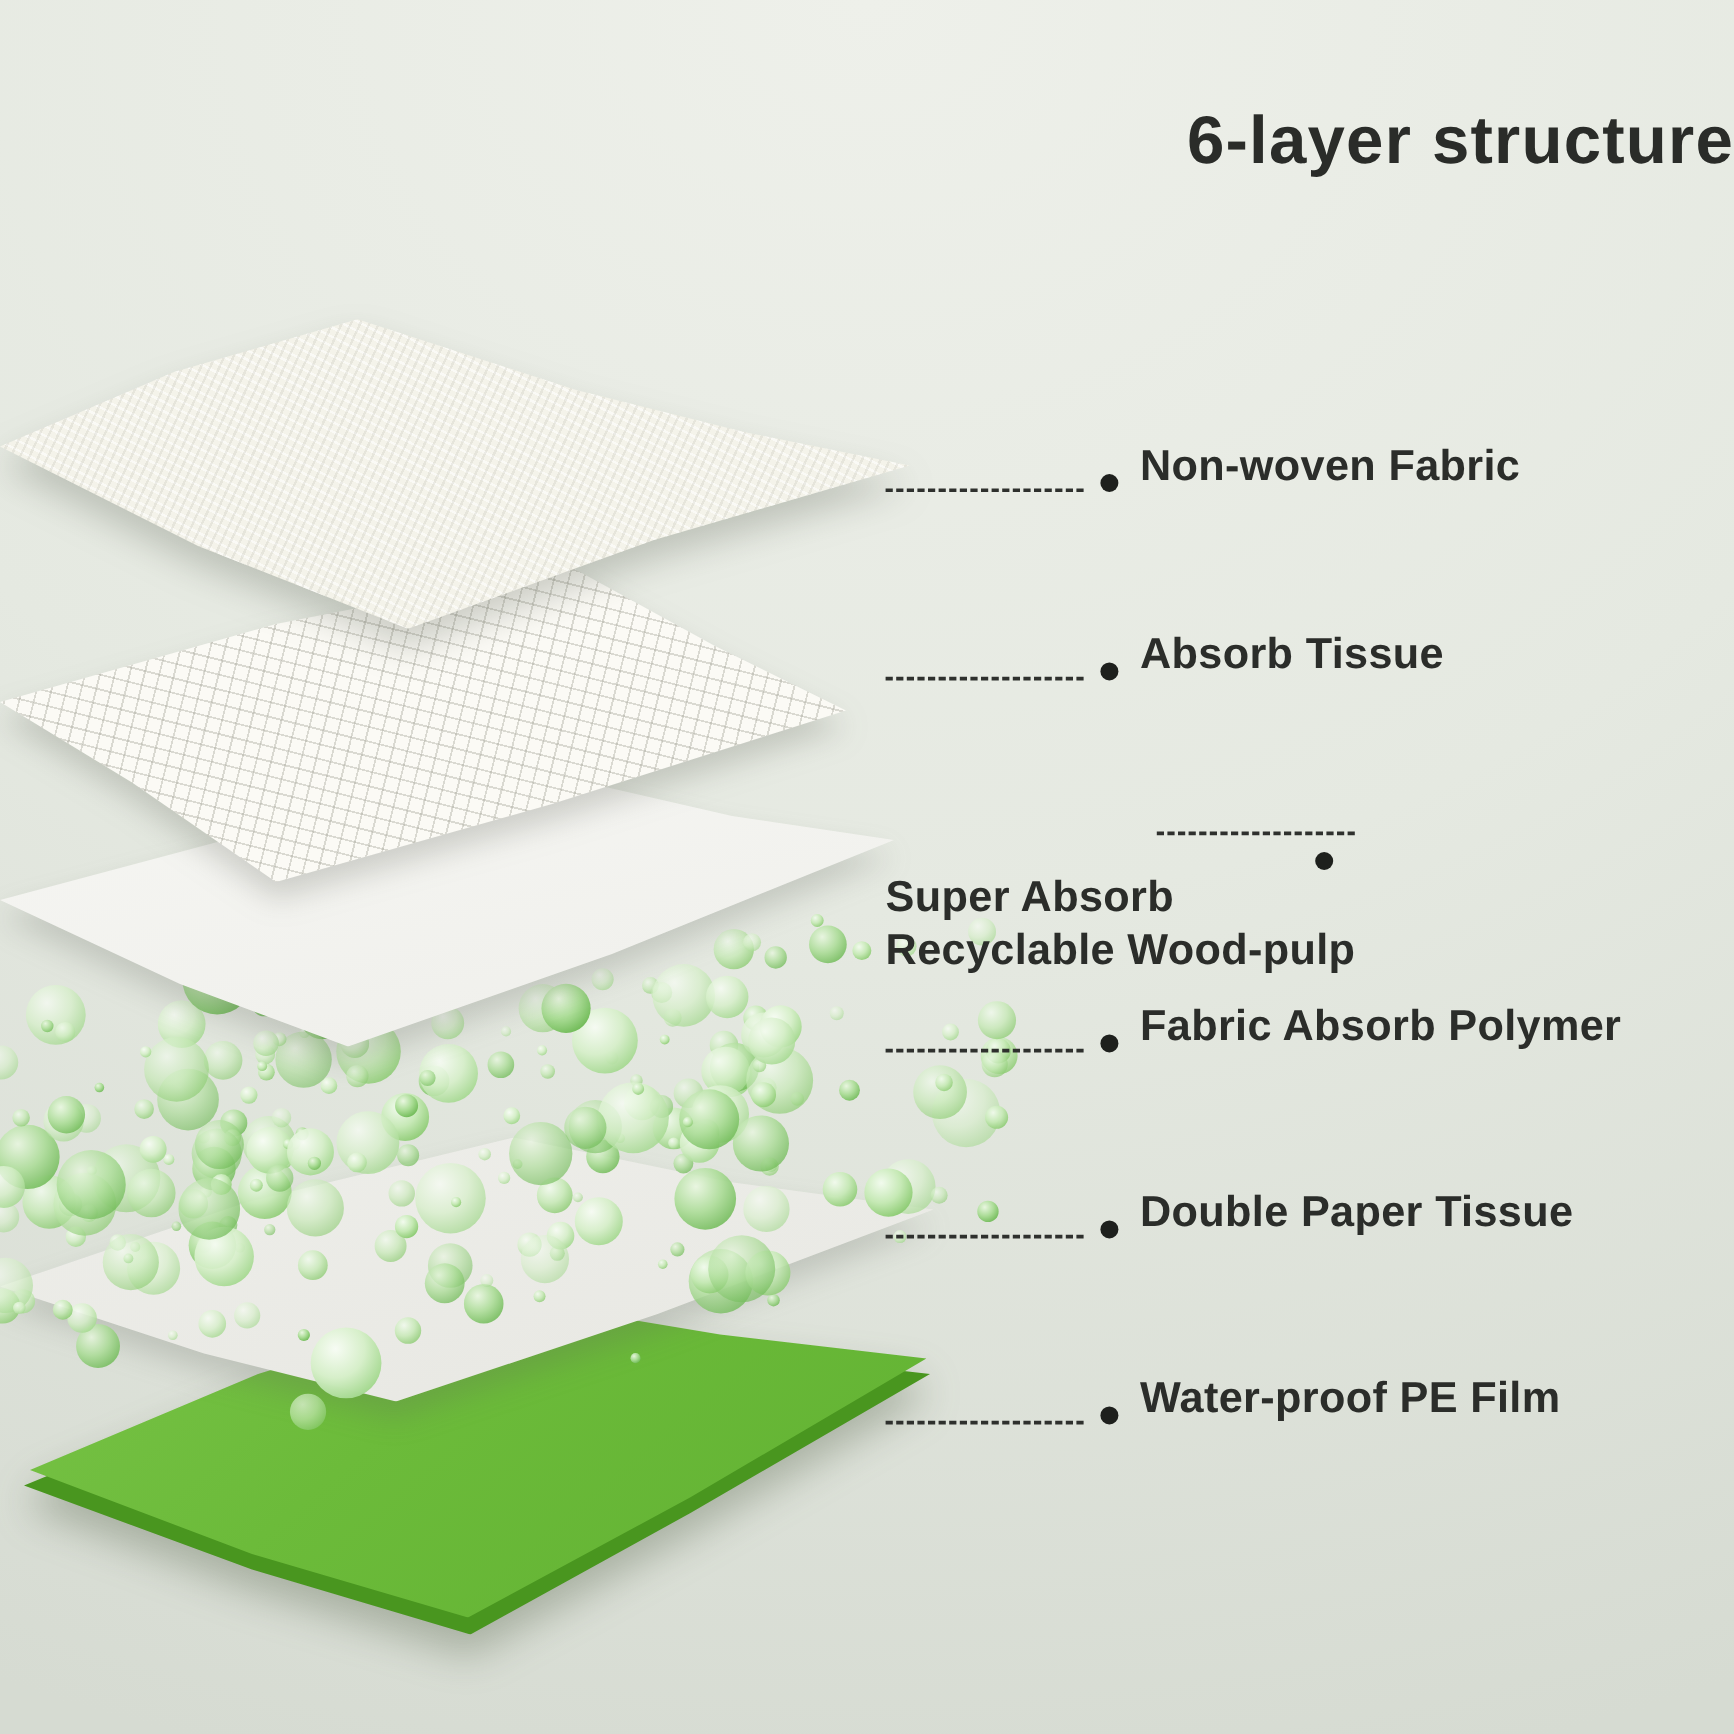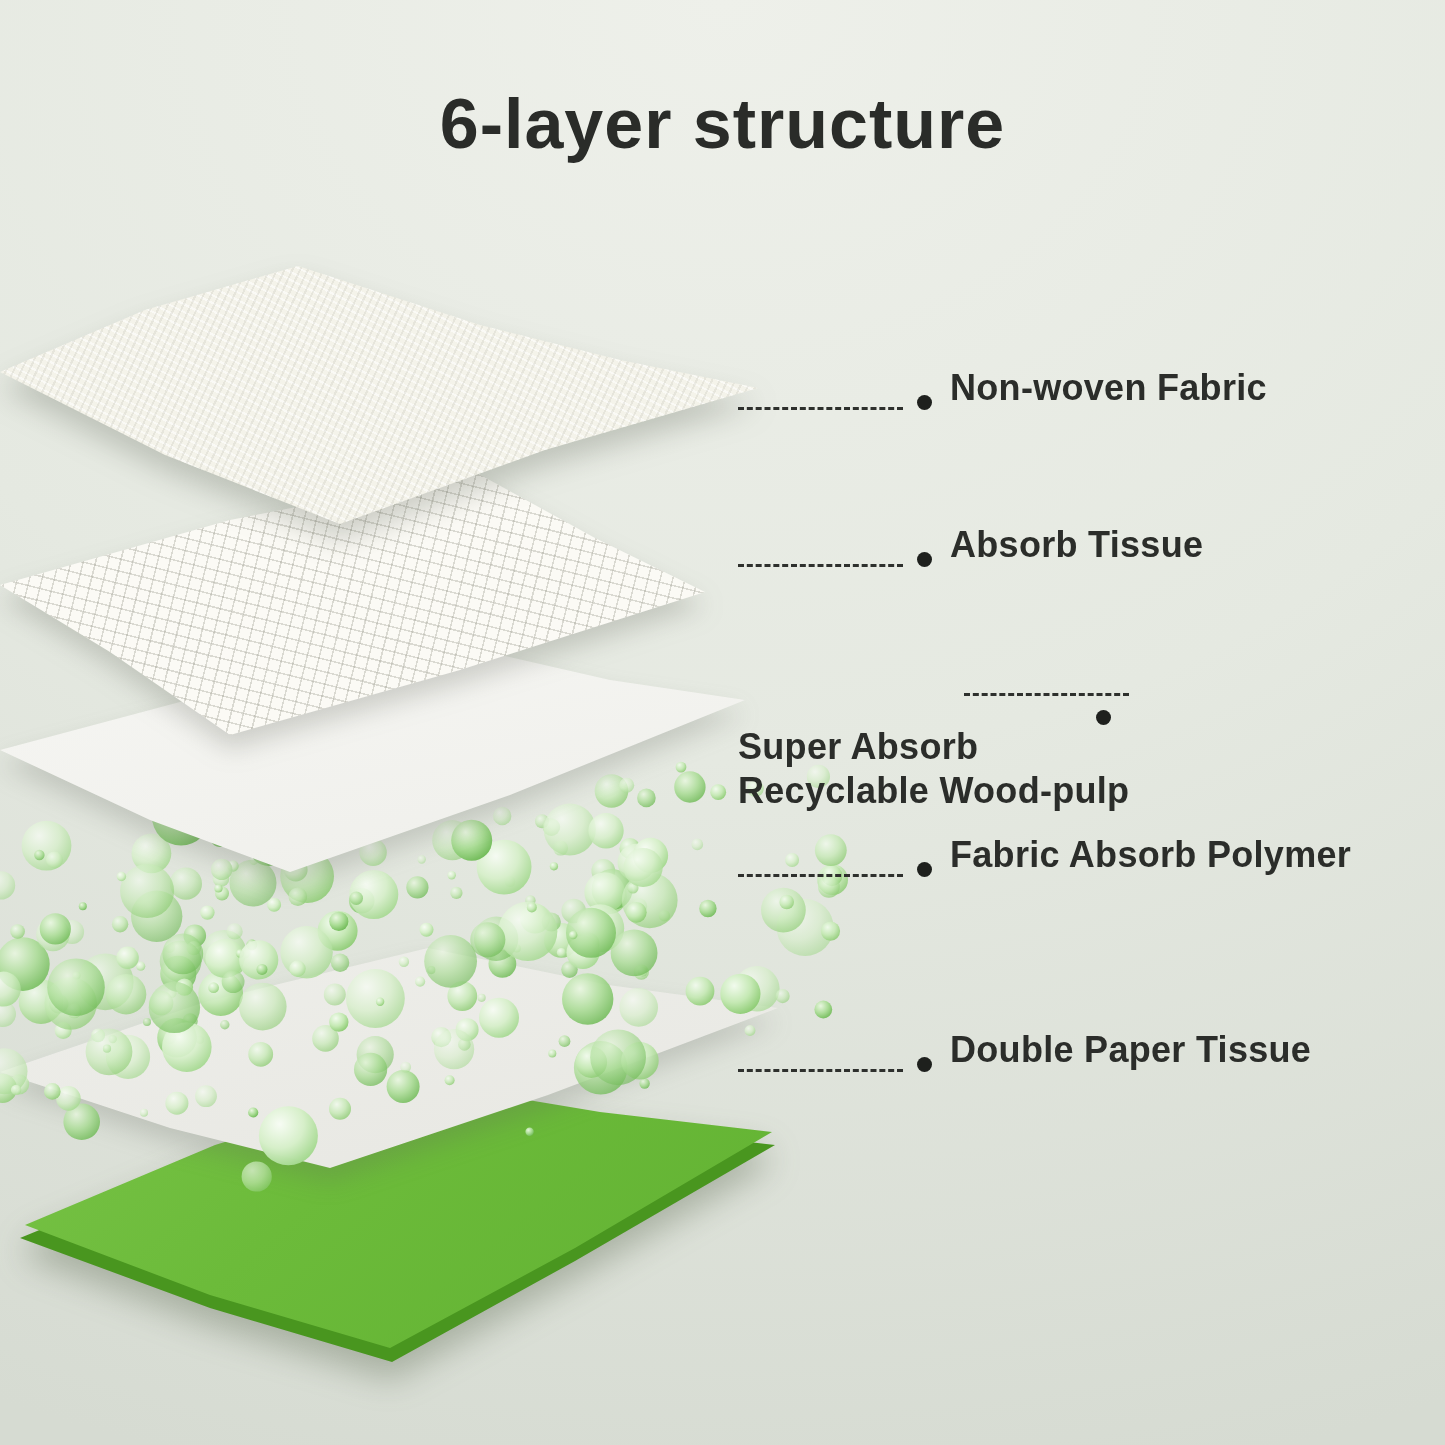--- a/index.html
+++ b/index.html
@@ -5,22 +5,22 @@
   html,body{margin:0;padding:0;}
   body{
     width:1445px;height:1445px;overflow:hidden;
     font-family:"Liberation Sans",sans-serif;
   }
   #canvas{
     position:relative;width:1445px;height:1445px;overflow:hidden;
     background:radial-gradient(130% 105% at 50% 0%, #eef0ea 0%, #e5e9e1 50%, #d6dbd2 100%);
   }
   .title{
-    position:absolute;top:86px;left:0;width:100%;text-align:center;
-    font-weight:800;font-size:70px;line-height:1.1;color:#2a2c29;letter-spacing:1px;
+    position:absolute;top:86px;left:0;width:100%;text-align:right;
+    font-weight:800;font-size:56px;line-height:1.1;color:#2a2c29;letter-spacing:1px;
   }
   
   .sheet-wrap{position:absolute;inset:0;pointer-events:none;}
   .sheet{position:absolute;inset:0;}
   .w1{z-index:6;filter:drop-shadow(0 16px 14px rgba(96,102,90,.30));}
   .w2{z-index:5;filter:drop-shadow(0 14px 12px rgba(96,102,90,.26));}
   .w3{z-index:4;filter:drop-shadow(0 14px 12px rgba(96,102,90,.24));}
   .w5{z-index:2;filter:drop-shadow(0 14px 12px rgba(96,102,90,.24));}
   .w6{z-index:1;filter:drop-shadow(0 18px 16px rgba(80,95,70,.35));}
   .l1{
@@ -56,21 +56,21 @@
   .bubbles{position:absolute;inset:0;z-index:3;pointer-events:none;}
   
   .label-row{position:absolute;left:738px;display:flex;align-items:flex-end;z-index:10;}
   .leader{width:165px;border-top:3px dashed #2e302d;margin-top:20px;}
   .dot{width:15px;height:15px;border-radius:50%;background:#1e201d;margin:14px 18px 0 14px;flex:0 0 auto;}
   .label-text{
     font-weight:700;font-size:36px;line-height:44px;color:#2b2d2a;
     white-space:pre-line;letter-spacing:.3px;
   }
   .r1{top:366px;} .r2{top:523px;} .r3{top:673px;flex-direction:column;}
-  .r4{top:833px;} .r5{top:988px;margin-top:40px;} .r6{top:1143px;}
+  .r4{top:833px;} .r5{top:988px;} .r6{top:1143px;}
 </style>
 </head>
 <body>
 
 <div id="canvas">
 
   <div class="title">6-layer structure</div>
 
   <div class="sheet-wrap w1">
       <div class="sheet l1"></div>
@@ -350,14 +350,19 @@
   <div class="label-row r4">
     <div class="leader"></div>
     <div class="dot"></div>
     <div class="label-text">Fabric Absorb Polymer</div>
   </div>
   <div class="label-row r5">
     <div class="leader"></div>
     <div class="dot"></div>
     <div class="label-text">Double Paper Tissue</div>
   </div>
+  <div class="label-row r6">
+    <div class="leader"></div>
+    <div class="dot"></div>
+    <div class="label-text">Water-proof PE Film</div>
+  </div>
 
 </div>
 
 </body></html>

